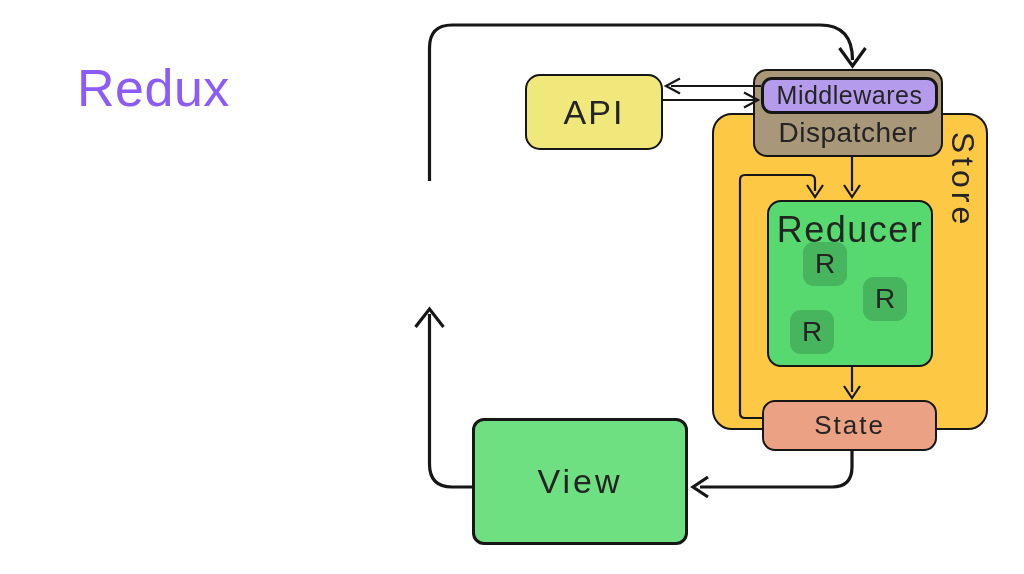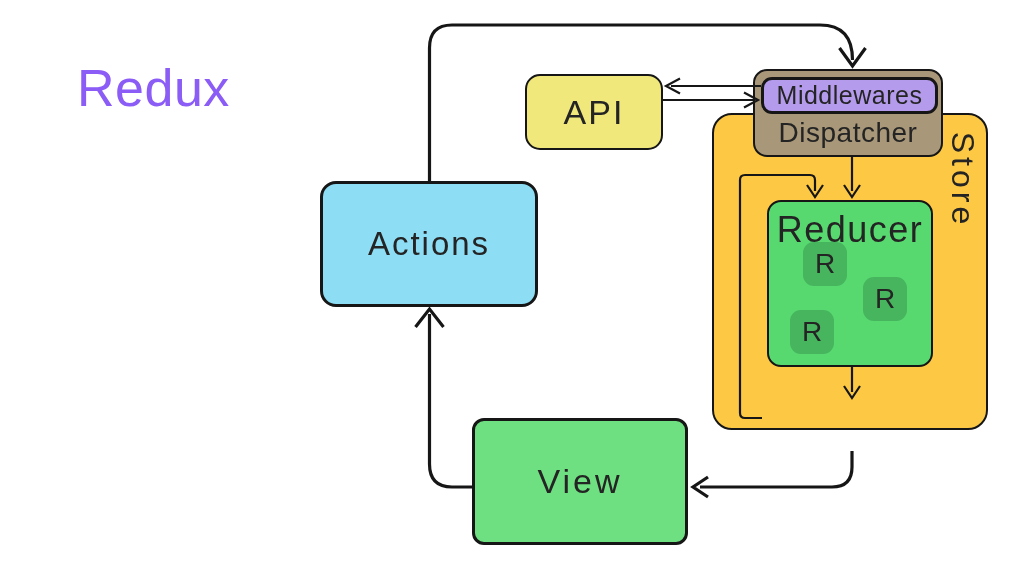--- a/index.html
+++ b/index.html
@@ -80,37 +80,37 @@
     <span class="lbl">Dispatcher</span>
   </div>
   <div class="box" id="middlewares">
     <span class="lbl">Middlewares</span>
   </div>
 
   <div class="box" id="api">
     <span class="lbl">API</span>
   </div>
 
-  <div class="box" id="actions">
-    <span class="lbl">Actions</span>
-  </div>
 
   <div class="box" id="reducer">
     <span class="lbl">Reducer</span>
   </div>
   <div class="box r-unit" id="r1">
     <span class="lbl">R</span>
   </div>
   <div class="box r-unit" id="r2">
     <span class="lbl">R</span>
   </div>
   <div class="box r-unit" id="r3">
     <span class="lbl">R</span>
   </div>
 
+  <div class="box" id="state">
+    <span class="lbl">State</span>
+  </div>
 
   <div class="box" id="view">
     <span class="lbl">View</span>
   </div>
 
   <svg class="connectors" width="1024" height="574" viewBox="0 0 1024 574">
     <g>
       <path d="M 429.5 181 L 429.5 48 Q 429.5 25 452 25 L 820 25 Q 852.5 25 852.5 60" class="thick"></path>
       <polyline points="839.5,48 852.5,66 865.5,48" class="thick"></polyline>
     </g>

